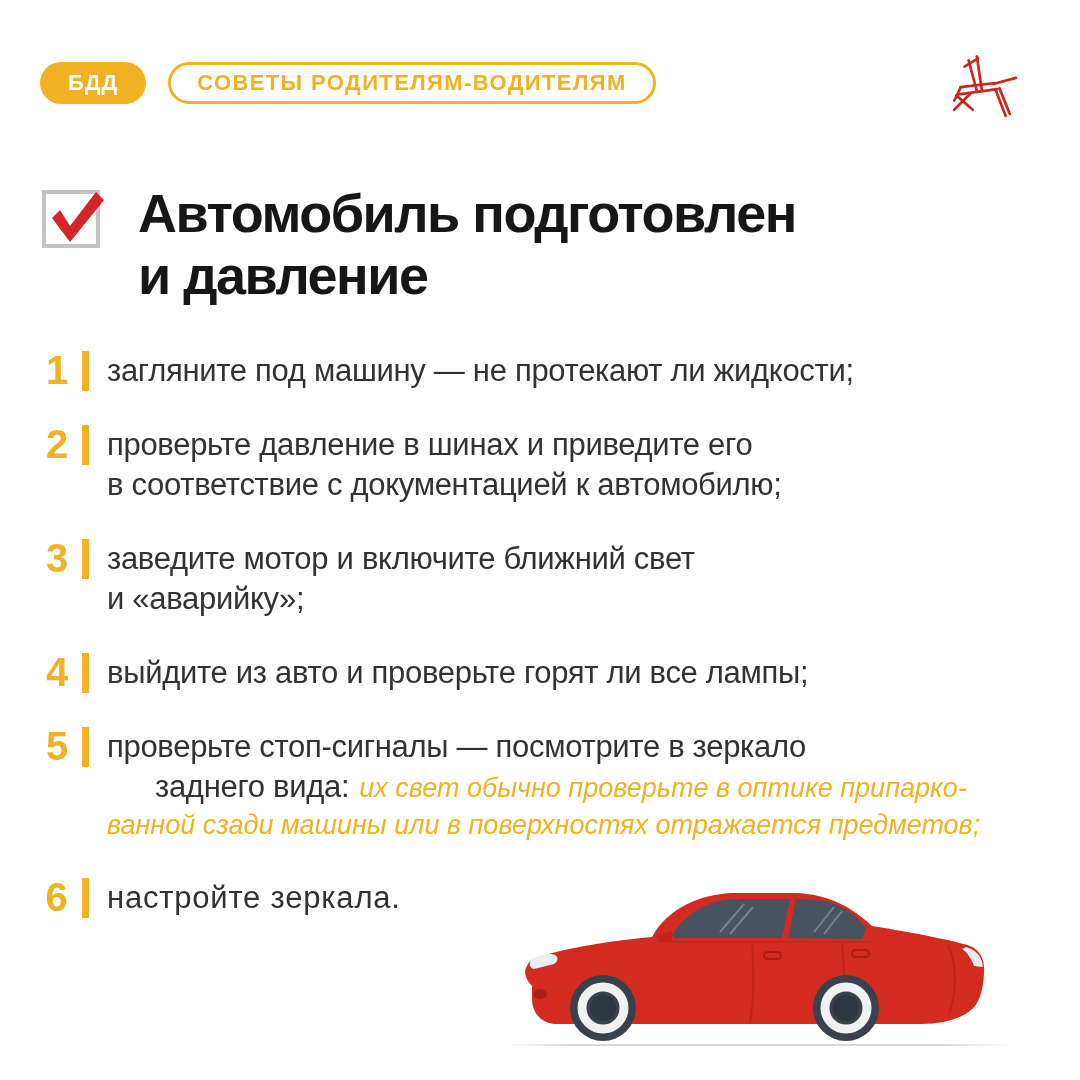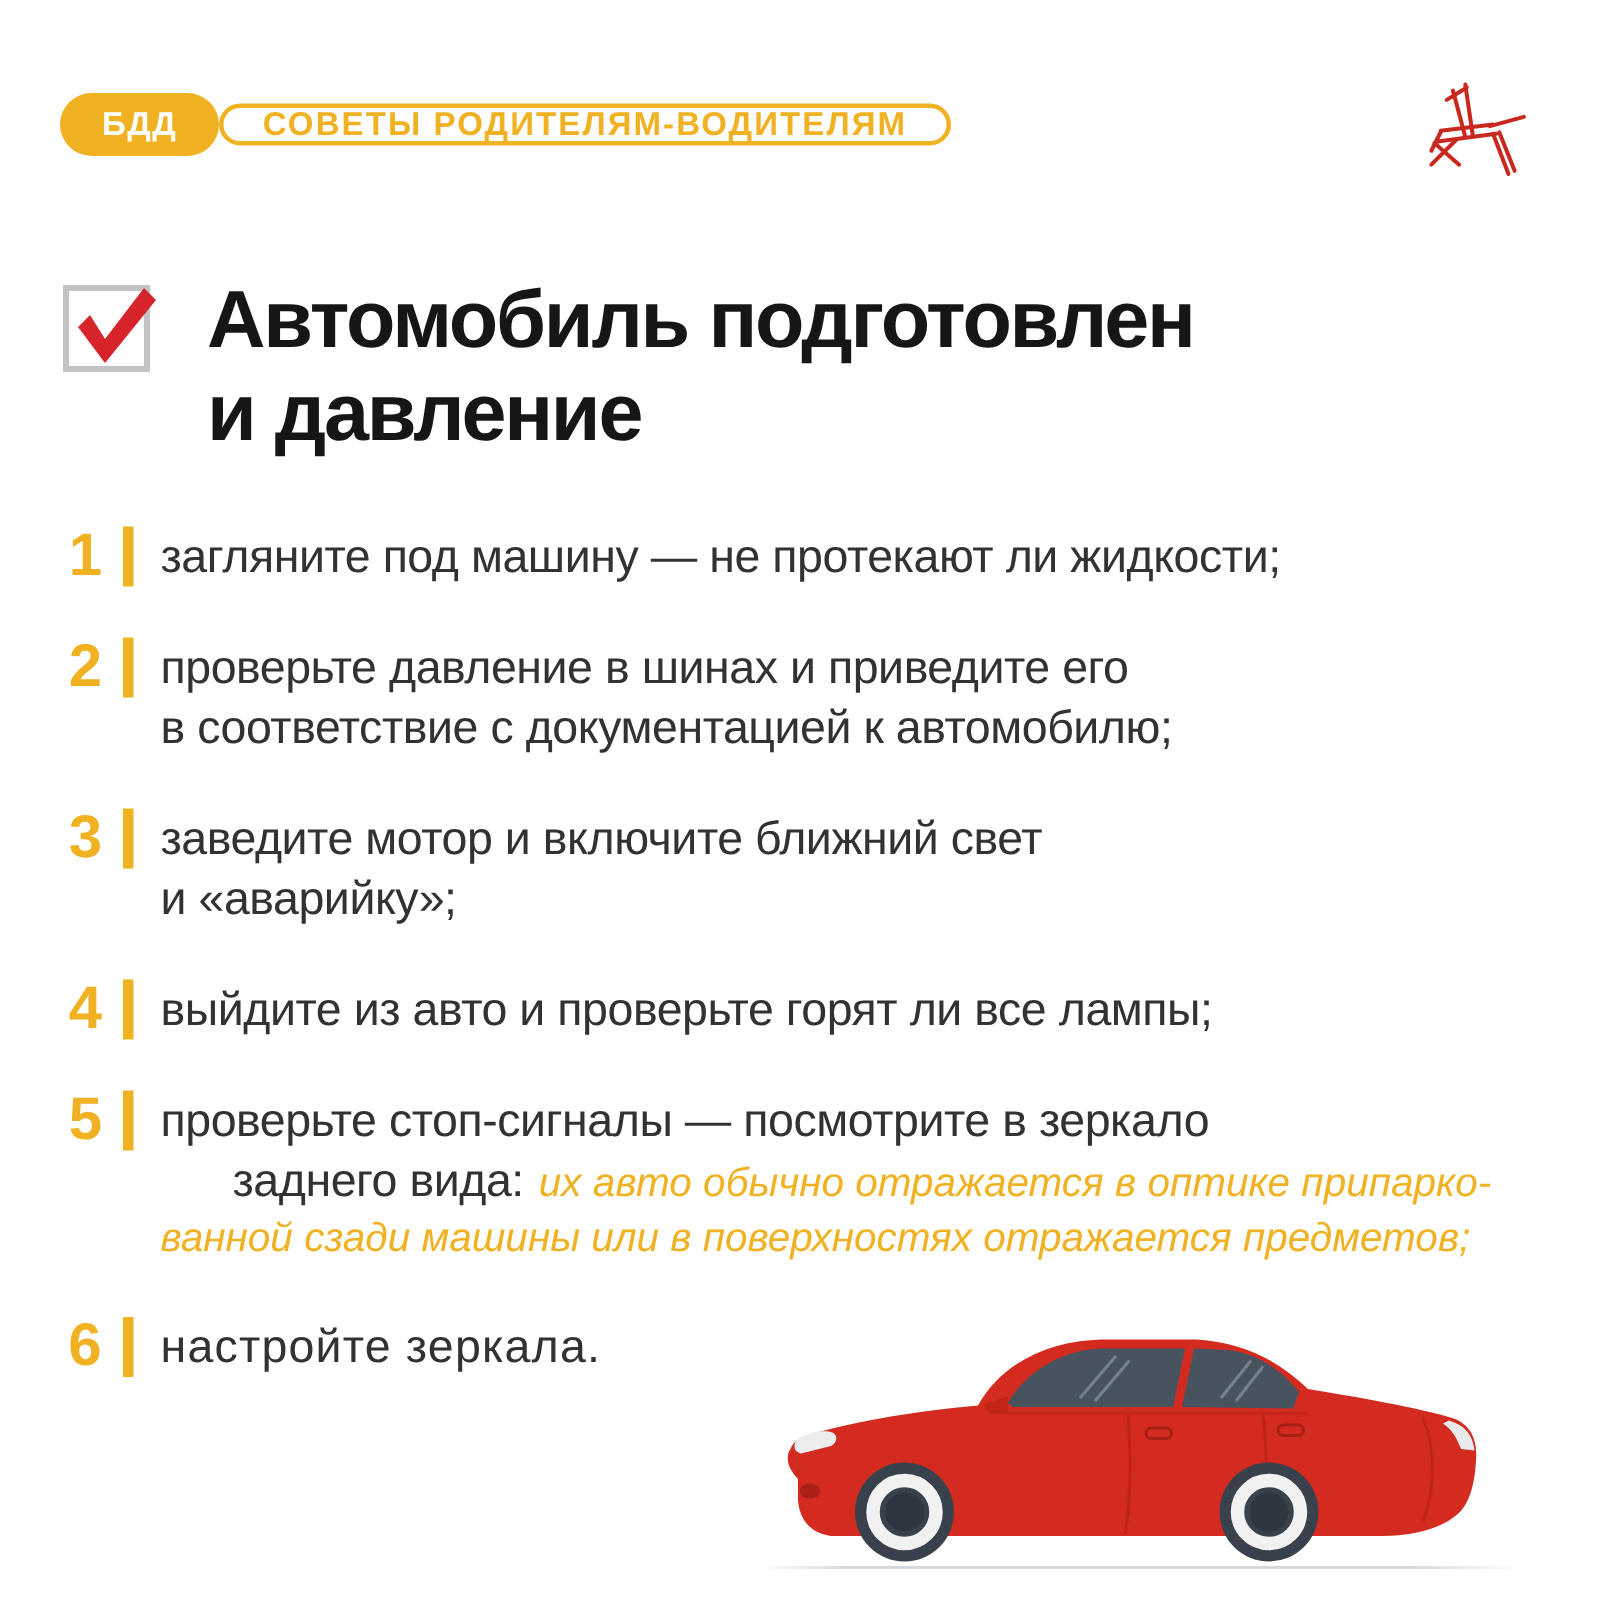--- a/index.html
+++ b/index.html
@@ -1,29 +1,29 @@
 <!DOCTYPE html>
 <html><head>
 <meta charset="utf-8">
 <style>
   html,body{margin:0;padding:0;background:#ffffff;}
   .canvas{
     position:relative;width:1080px;height:1080px;background:#ffffff;
     font-family:"Liberation Sans",sans-serif;overflow:hidden;
   }
   
-  .header{position:absolute;top:62px;left:40px;display:flex;align-items:center;}
+  .header{position:absolute;top:62px;left:40px;display:flex;align-items:center;gap:22px;}
   .badge{
     display:inline-flex;align-items:center;justify-content:center;
     height:42px;padding:0 28px;border-radius:21px;background:#F0B122;
     color:#ffffff;font-size:22px;font-weight:bold;letter-spacing:1px;
   }
   .topic-pill{
     display:inline-flex;align-items:center;justify-content:center;
-    height:28px;padding:0 26px;border-radius:21px;border:3px solid #F0B122;
+    height:42px;padding:0 26px;border-radius:21px;border:3px solid #F0B122;
     color:#F0B122;font-size:22px;font-weight:bold;letter-spacing:1.4px;box-sizing:border-box;text-align:right;
   }
   .corner-icon{position:absolute;top:46px;left:946px;width:72px;height:72px;}
   
   .title-row{position:absolute;top:182px;left:42px;display:flex;align-items:flex-start;}
   .checkbox{
     position:relative;width:58px;height:58px;margin-top:8px;
     border:4px solid #C3C3C3;background:#ffffff;box-sizing:border-box;
   }
   .checkbox svg{position:absolute;left:-4px;top:-10px;}
@@ -128,21 +128,21 @@
         <span class="ln">выйдите из авто и проверьте горят ли все лампы;</span>
       </div>
     </div>
 
     <div class="item">
       <span class="item-num">5</span>
       <span class="item-bar"></span>
       <div class="item-text">
         <span class="ln">проверьте стоп-сигналы — посмотрите в зеркало</span>
         <span class="ln">
-          <span class="lead-black">заднего вида:</span><span class="em-note">их авто обычно отражается в оптике припарко-</span>
+          <span class="lead-black">заднего вида:</span><span class="em-note">их свет обычно проверьте в оптике припарко-</span>
         </span>
         <span class="ln em-note">ванной сзади машины или в поверхностях отражается предметов;</span>
       </div>
     </div>
 
     <div class="item">
       <span class="item-num alt-font">6</span>
       <span class="item-bar"></span>
       <div class="item-text alt-font">
         <span class="ln">настройте зеркала.</span>

